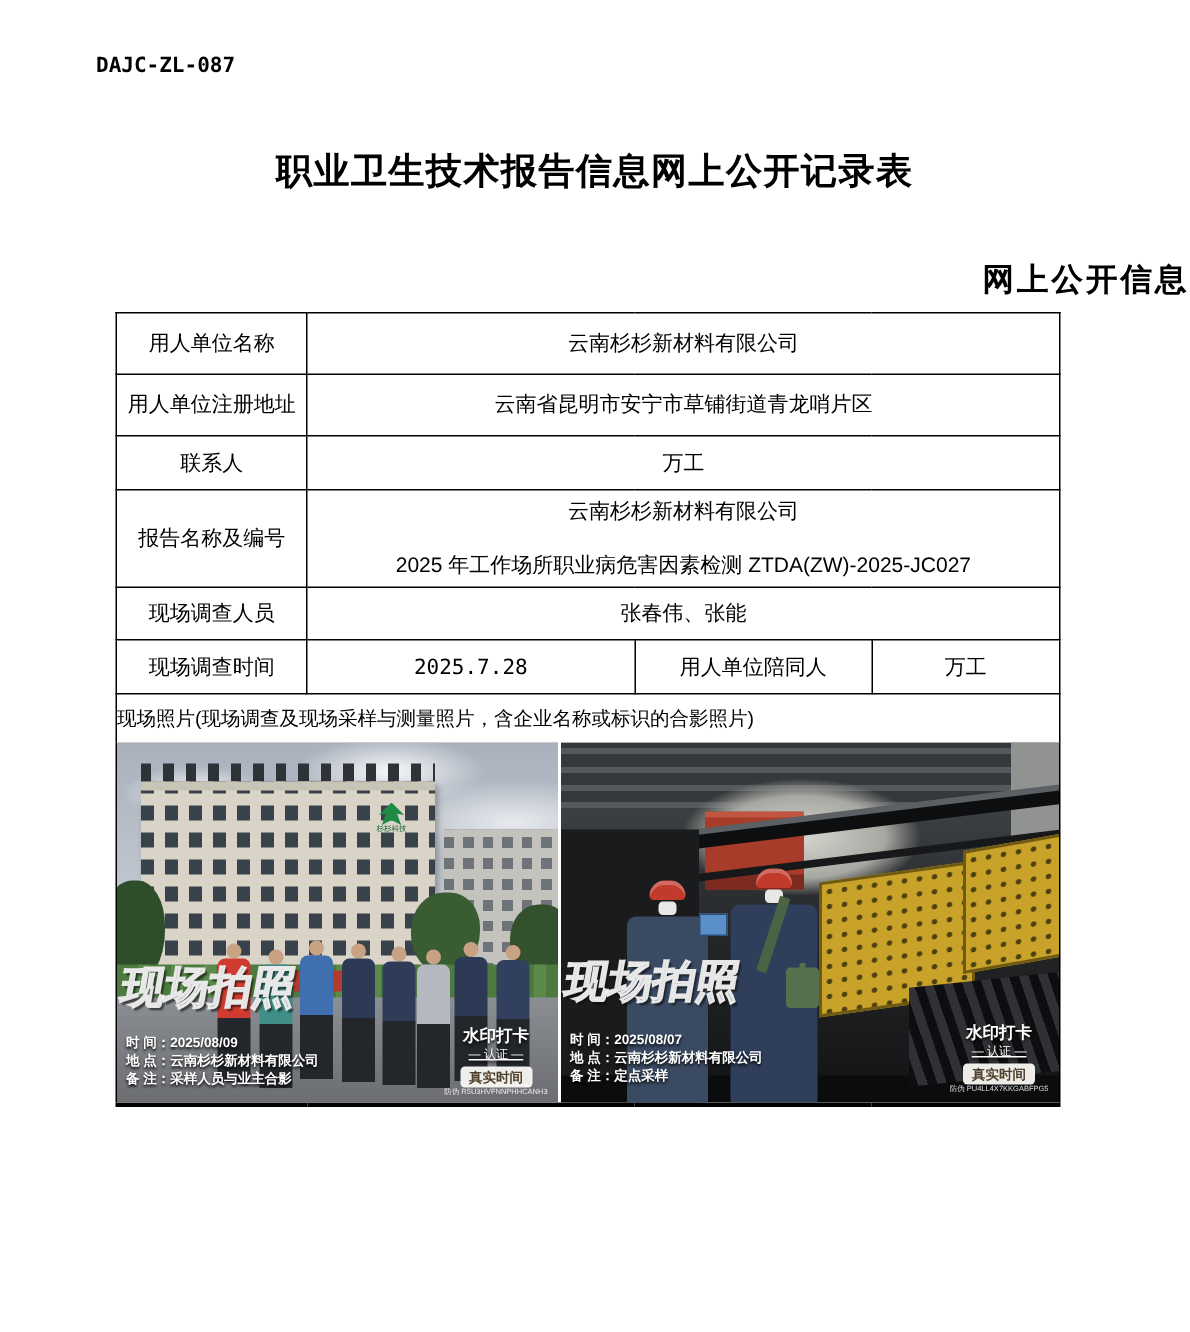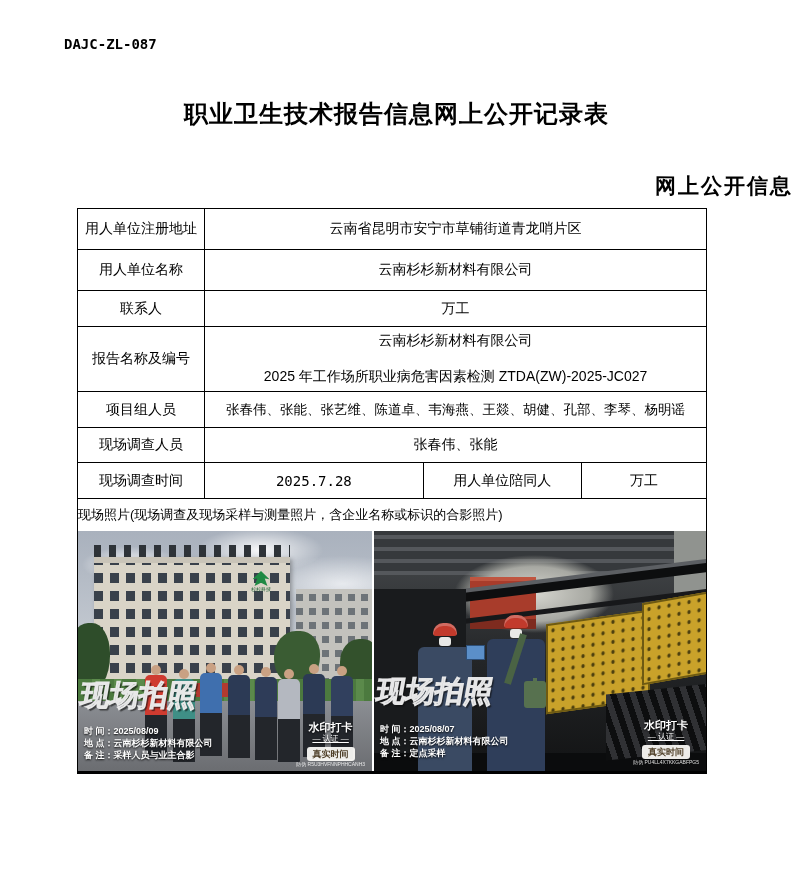--- a/index.html
+++ b/index.html
@@ -139,41 +139,37 @@
 
   <table class="rec">
     <colgroup>
         <col style="width:127px">
         <col style="width:218px">
         <col style="width:158px">
         <col style="width:125px">
       </colgroup>
     <tbody>
         <tr style="height:41px">
+      <td>用人单位名称</td>
+      <td colspan="3">云南杉杉新材料有限公司</td>
+    </tr>
+    <tr style="height:41px">
       <td>用人单位注册地址</td>
       <td colspan="3">云南省昆明市安宁市草铺街道青龙哨片区</td>
-    </tr>
-    <tr style="height:41px">
-      <td>用人单位名称</td>
-      <td colspan="3">云南杉杉新材料有限公司</td>
     </tr>
     <tr style="height:36px">
       <td>联系人</td>
       <td colspan="3">万工</td>
     </tr>
     <tr style="height:65px">
       <td>报告名称及编号</td>
       <td colspan="3">
         <span class="rl1">云南杉杉新材料有限公司</span>
         <span class="rl2">2025 年工作场所职业病危害因素检测 ZTDA(ZW)-2025-JC027</span>
       </td>
-    </tr>
-    <tr style="height:36px">
-      <td>项目组人员</td>
-      <td colspan="3" style="font-size:13.5px">张春伟、张能、张艺维、陈道卓、韦海燕、王燚、胡健、孔部、李琴、杨明谣</td>
     </tr>
     <tr style="height:35px">
       <td>现场调查人员</td>
       <td colspan="3">张春伟、张能</td>
     </tr>
     <tr style="height:36px">
       <td>现场调查时间</td>
       <td class="mono">2025.7.28</td>
       <td>用人单位陪同人</td>
       <td>万工</td>

